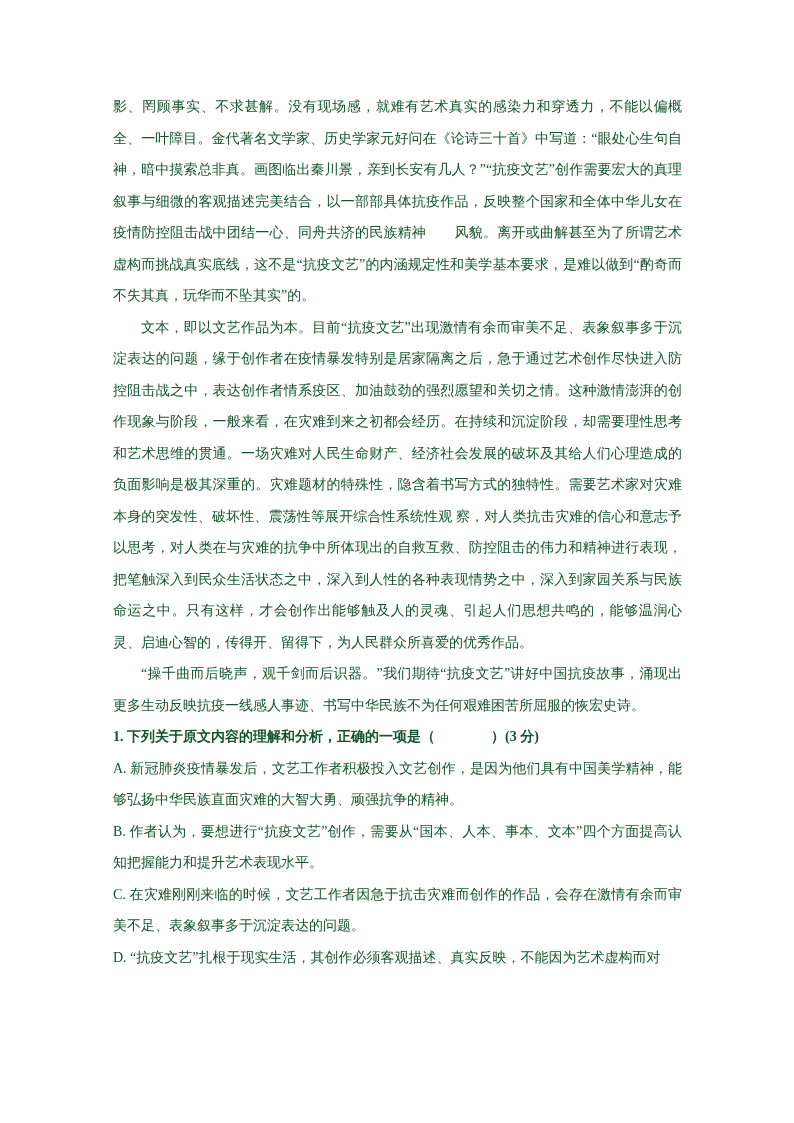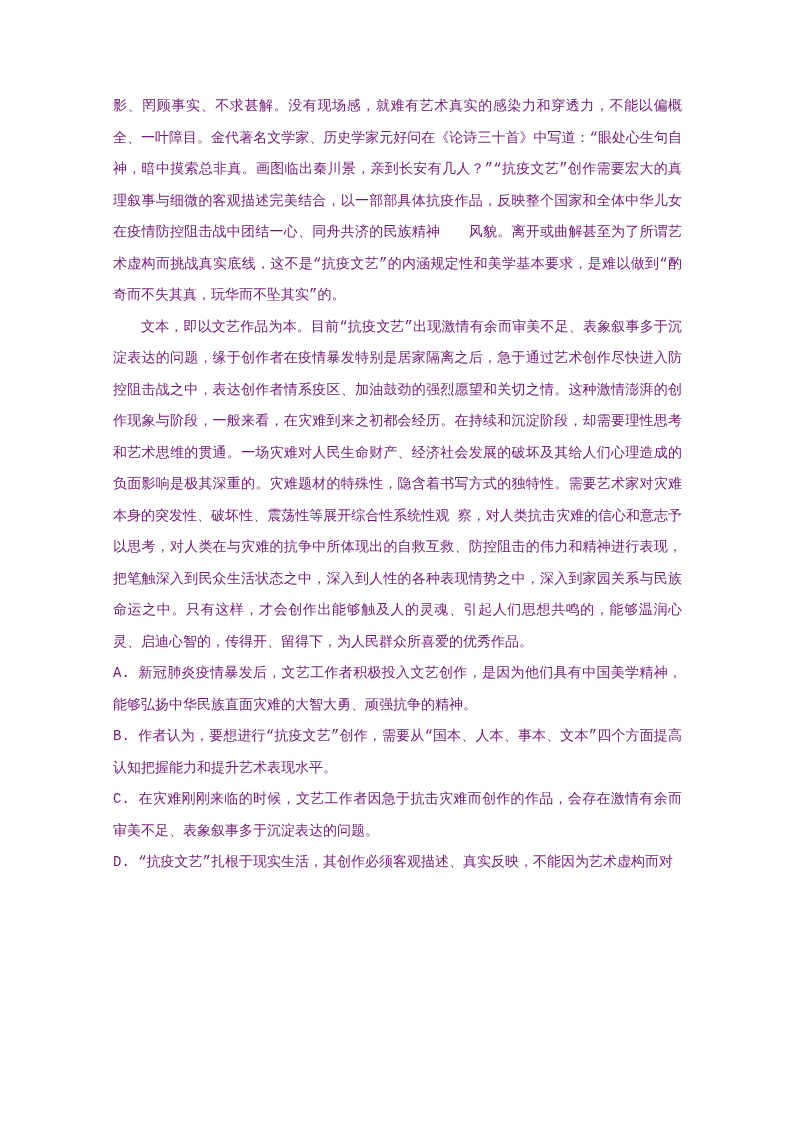--- a/index.html
+++ b/index.html
@@ -6,22 +6,22 @@
     margin: 0;
     padding: 0;
     background: #ffffff;
   }
   .page {
     position: relative;
     width: 794px;
     height: 1123px;
     background: #ffffff;
     overflow: hidden;
-    font-family: Liberation Mono, monospace;
-    color: #701a75;
+    font-family: Liberation Serif, serif;
+    color: #14532d;
   }
   .content {
     position: absolute;
     left: 113px;
     top: 91px;
     width: 569px;
     font-size: 14px;
     line-height: 31.5px;
     text-align: justify;
     text-justify: inter-ideograph;
@@ -40,18 +40,20 @@
     font-weight: bold;
   }
 </style>
 </head>
 <body>
 
 <div class="page">
   <div class="content">
     <p class="para">影、罔顾事实、不求甚解。没有现场感，就难有艺术真实的感染力和穿透力，不能以偏概全、一叶障目。金代著名文学家、历史学家元好问在《论诗三十首》中写道：“眼处心生句自神，暗中摸索总非真。画图临出秦川景，亲到长安有几人？”“抗疫文艺”创作需要宏大的真理叙事与细微的客观描述完美结合，以一部部具体抗疫作品，反映整个国家和全体中华儿女在疫情防控阻击战中团结一心、同舟共济的民族精神　　风貌。离开或曲解甚至为了所谓艺术虚构而挑战真实底线，这不是“抗疫文艺”的内涵规定性和美学基本要求，是难以做到“酌奇而不失其真，玩华而不坠其实”的。</p>
     <p class="para para-indent">文本，即以文艺作品为本。目前“抗疫文艺”出现激情有余而审美不足、表象叙事多于沉淀表达的问题，缘于创作者在疫情暴发特别是居家隔离之后，急于通过艺术创作尽快进入防控阻击战之中，表达创作者情系疫区、加油鼓劲的强烈愿望和关切之情。这种激情澎湃的创作现象与阶段，一般来看，在灾难到来之初都会经历。在持续和沉淀阶段，却需要理性思考和艺术思维的贯通。一场灾难对人民生命财产、经济社会发展的破坏及其给人们心理造成的负面影响是极其深重的。灾难题材的特殊性，隐含着书写方式的独特性。需要艺术家对灾难本身的突发性、破坏性、震荡性等展开综合性系统性观 察，对人类抗击灾难的信心和意志予以思考，对人类在与灾难的抗争中所体现出的自救互救、防控阻击的伟力和精神进行表现，把笔触深入到民众生活状态之中，深入到人性的各种表现情势之中，深入到家园关系与民族命运之中。只有这样，才会创作出能够触及人的灵魂、引起人们思想共鸣的，能够温润心灵、启迪心智的，传得开、留得下，为人民群众所喜爱的优秀作品。</p>
+    <p class="para para-indent">“操千曲而后晓声，观千剑而后识器。”我们期待“抗疫文艺”讲好中国抗疫故事，涌现出更多生动反映抗疫一线感人事迹、书写中华民族不为任何艰难困苦所屈服的恢宏史诗。</p>
+    <p class="para question-stem">1. 下列关于原文内容的理解和分析，正确的一项是（　　　　）(3 分)</p>
     <p class="para option">A. 新冠肺炎疫情暴发后，文艺工作者积极投入文艺创作，是因为他们具有中国美学精神，能够弘扬中华民族直面灾难的大智大勇、顽强抗争的精神。</p>
     <p class="para option">B. 作者认为，要想进行“抗疫文艺”创作，需要从“国本、人本、事本、文本”四个方面提高认知把握能力和提升艺术表现水平。</p>
     <p class="para option">C. 在灾难刚刚来临的时候，文艺工作者因急于抗击灾难而创作的作品，会存在激情有余而审美不足、表象叙事多于沉淀表达的问题。</p>
     <p class="para option">D. “抗疫文艺”扎根于现实生活，其创作必须客观描述、真实反映，不能因为艺术虚构而对</p>
   </div>
 </div>
 
 </body></html>

